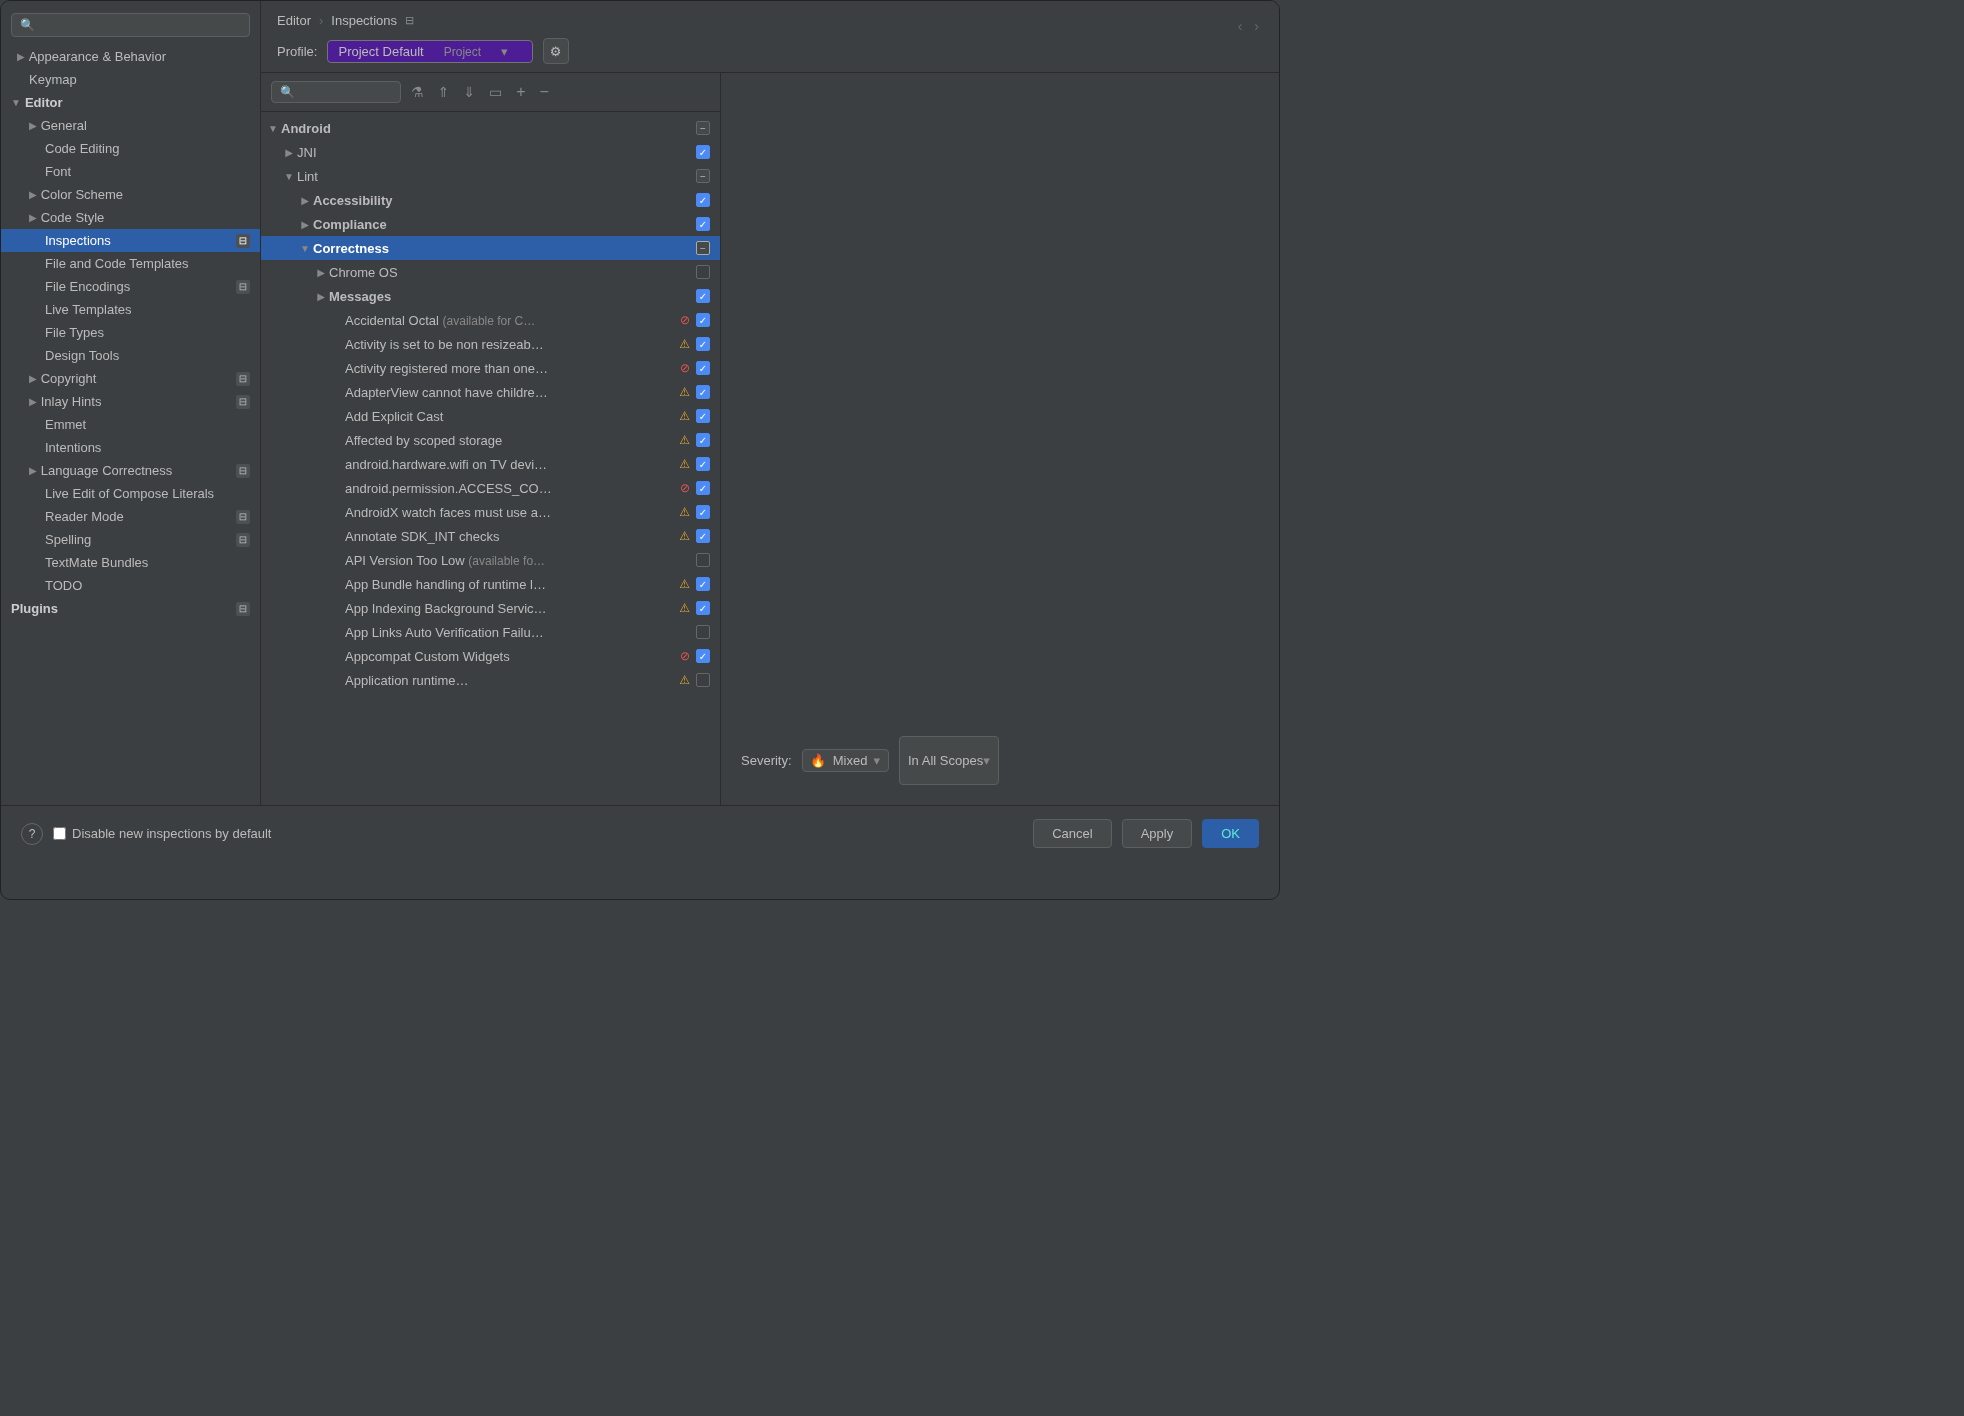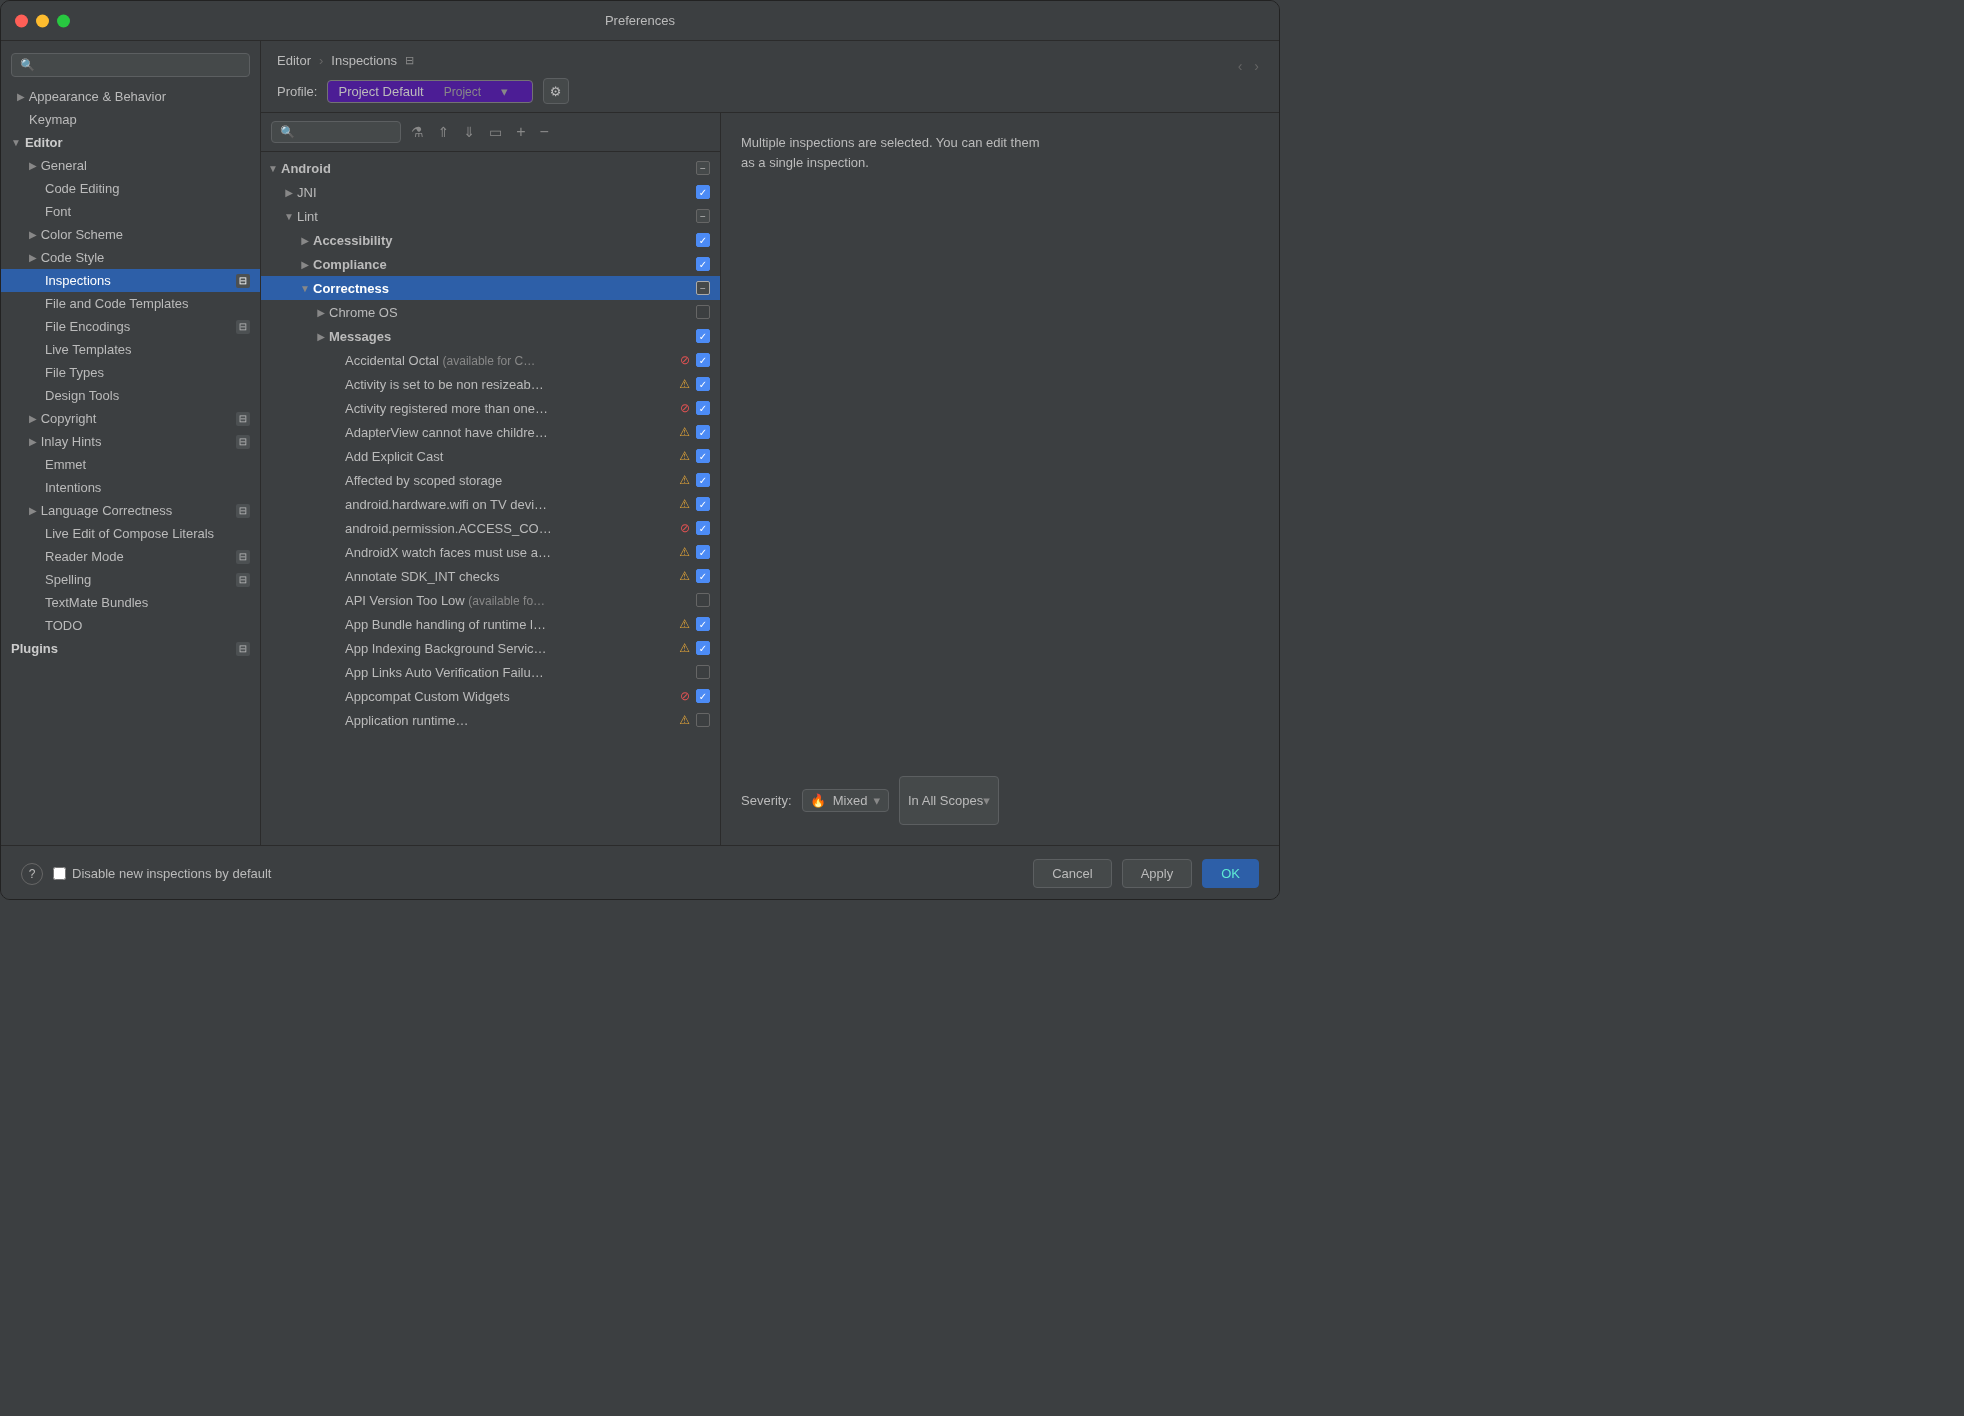--- a/index.html
+++ b/index.html
@@ -376,28 +376,20 @@
     }
     ::-webkit-scrollbar { width: 6px; height: 6px; }
     ::-webkit-scrollbar-track { background: #3c3f41; }
     ::-webkit-scrollbar-thumb { background: #5c5f61; border-radius: 3px; }
   </style>
 </head>
 <body>
 
 <div>
 
-  <div class="titlebar">
-    <div class="traffic-lights">
-      <div class="traffic-light tl-red"></div>
-      <div class="traffic-light tl-yellow"></div>
-      <div class="traffic-light tl-green"></div>
-    </div>
-    <span class="titlebar-title">Preferences</span>
-  </div>
 
   <div class="main-layout">
 
     <div class="sidebar">
       <div class="sidebar-search">
         <span>🔍</span>
         <input type="text" placeholder="" style="">
       </div>
 
       <div class="sidebar-item sidebar-indent-0">
@@ -740,24 +732,20 @@
               <div class="tree-arrow"></div>
               <span class="tree-label">Application runtime…</span>
               <span class="severity-icon sev-warn">⚠</span>
               <div class="tree-check"></div>
             </div>
 
           </div>
         </div>
 
         <div class="right-panel">
-          <div class="right-info-text">
-            <div>Multiple inspections are selected. You can edit them</div>
-            <div>as a single inspection.</div>
-          </div>
           <div style="flex:1;"></div>
           <div class="severity-row">
             <span class="severity-label">Severity:</span>
             <div class="severity-select">
               <span style="color:#e8a838;">🔥</span>
               <span>Mixed</span>
               <span style="color:#888;">▾</span>
             </div>
             <div class="scope-select">
               <span>In All Scopes</span>

